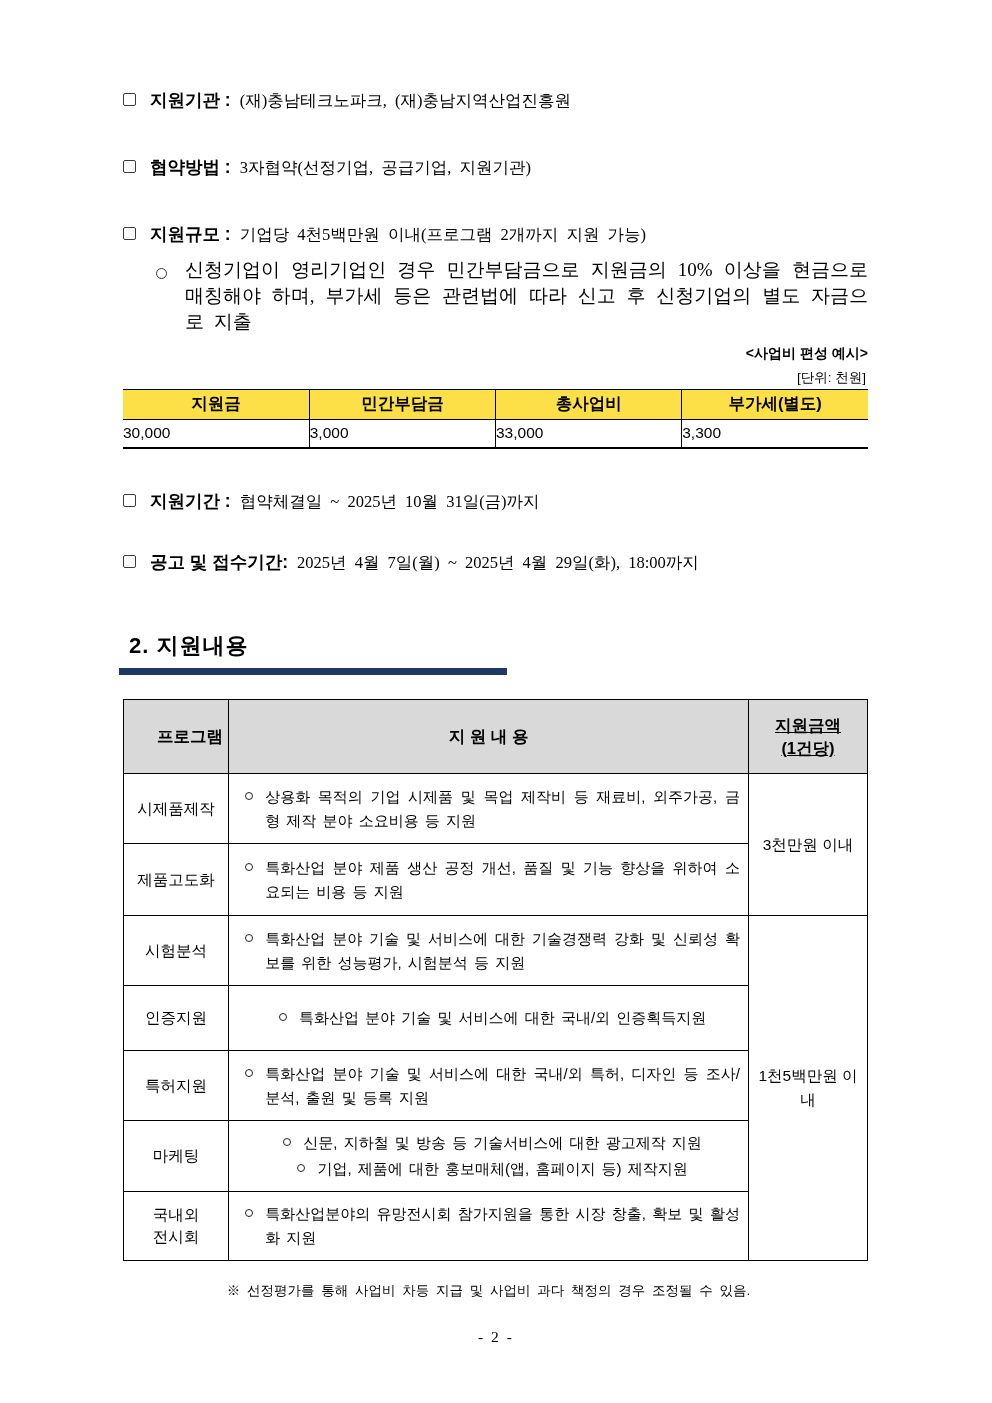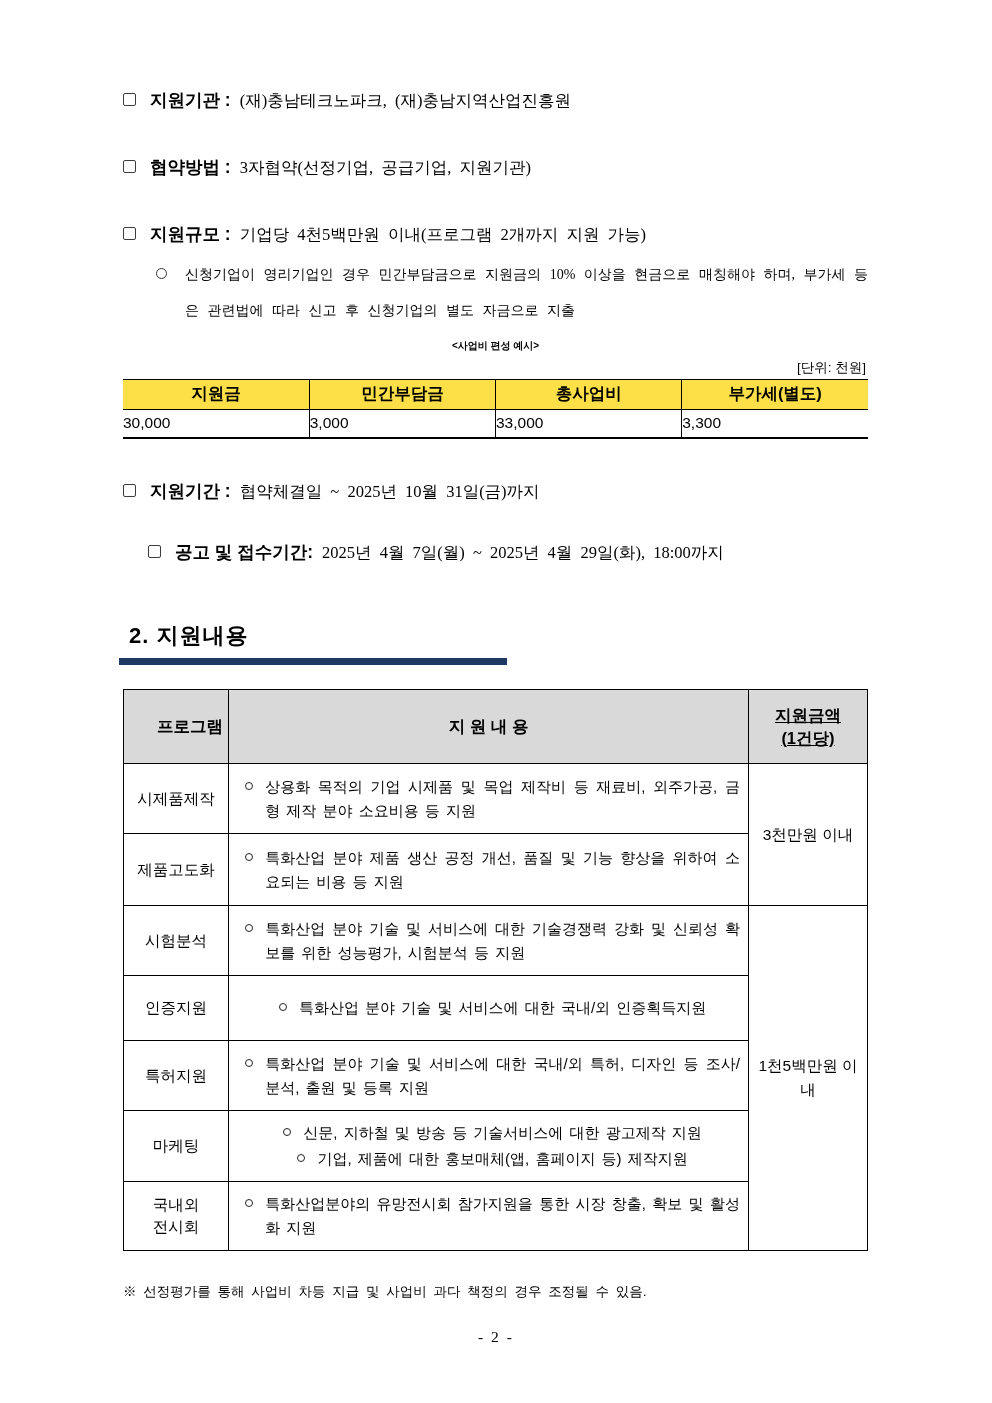--- a/index.html
+++ b/index.html
@@ -52,33 +52,33 @@
     margin: 0 0 10px 33px;
   }
   .o-bullet {
     flex: 0 0 auto;
     width: 11px; height: 11px;
     border: 1.6px solid #333;
     border-radius: 50%;
     margin: 11px 18px 0 0;
   }
   .sub-text {
-    font-size: 14px;
-    line-height: 36px;
+    font-size: 19px;
+    line-height: 26px;
     word-spacing: 5px;
     text-align: justify;
     width: 735px;
   }
 
   
   .cost-caption {
-    text-align: center;
-    font-family: "Liberation Sans", sans-serif;
-    font-weight: bold;
-    font-size: 10px;
+    text-align: right;
+    font-family: "Liberation Sans", sans-serif;
+    font-weight: bold;
+    font-size: 14px;
     margin-top: 6px;
   }
   .cost-unit {
     text-align: right;
     font-family: "Liberation Sans", sans-serif;
     font-size: 13.5px;
     margin: 6px 2px 2px 0;
   }
   table.cost {
     width: 100%;
@@ -167,25 +167,25 @@
     margin: 7px 12px 0 4px;
   }
   .item .txt { word-spacing: 2px; text-align: justify; }
   tr.h70 { height: 70px; }
   tr.h72 { height: 72px; }
   tr.h65 { height: 65px; }
   tr.h68 { height: 68px; }
   tr.h62 { height: 62px; }
 
   .footnote {
-    text-align: left;
+    text-align: center;
     font-family: "Liberation Sans", sans-serif;
     font-size: 13.5px;
     word-spacing: 3px;
-    margin: 32px 14px 0 0;
+    margin: 21px 14px 0 0;
   }
   .page-num {
     position: absolute;
     left: 0; right: 0;
     top: 1328px;
     text-align: center;
     font-size: 15.5px;
     letter-spacing: 2px;
   }
 </style>
@@ -237,21 +237,21 @@
         </tr>
       </tbody>
     </table>
 
     <div class="info-line" style="margin-top:40px; margin-bottom:36px;">
       <span class="sq-bullet"></span>
       <span class="info-label">지원기간 :</span>
       <span class="info-text">협약체결일 ~ 2025년 10월 31일(금)까지</span>
     </div>
 
-    <div class="info-line" style="margin-bottom:0;margin-left:25px;">
+    <div class="info-line" style="margin-bottom:0;">
       <span class="sq-bullet"></span>
       <span class="info-label">공고 및 접수기간:</span>
       <span class="info-text">2025년 4월 7일(월) ~ 2025년 4월 29일(화), 18:00까지</span>
     </div>
 
     <div class="section-head">
       <div class="section-title">2. 지원내용</div>
       <div class="section-bar"></div>
     </div>
 

